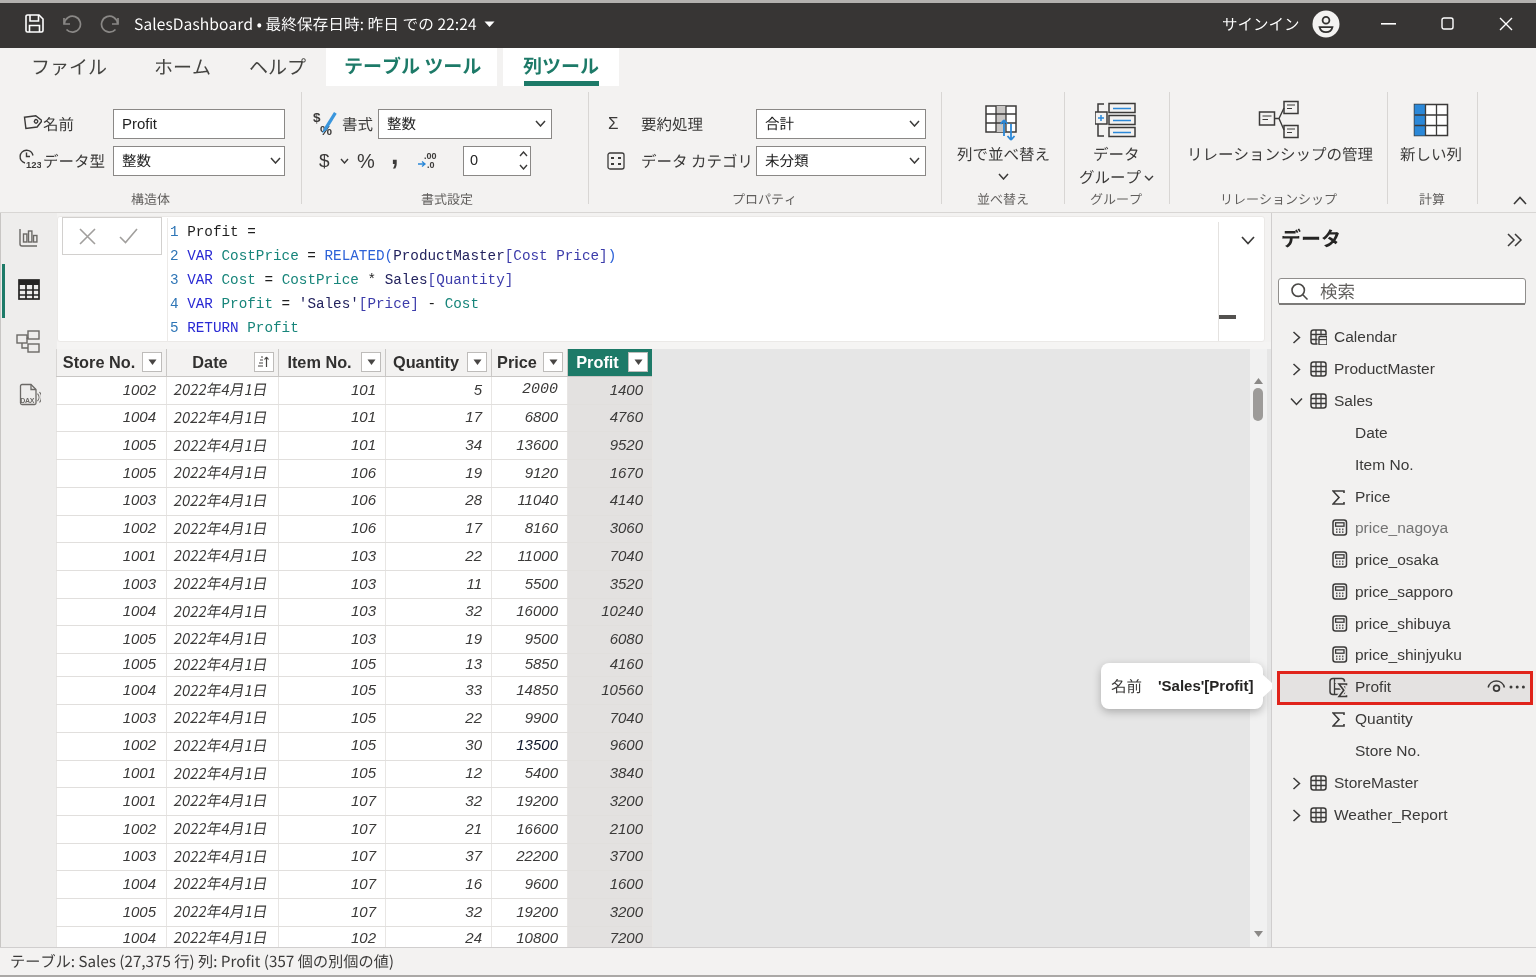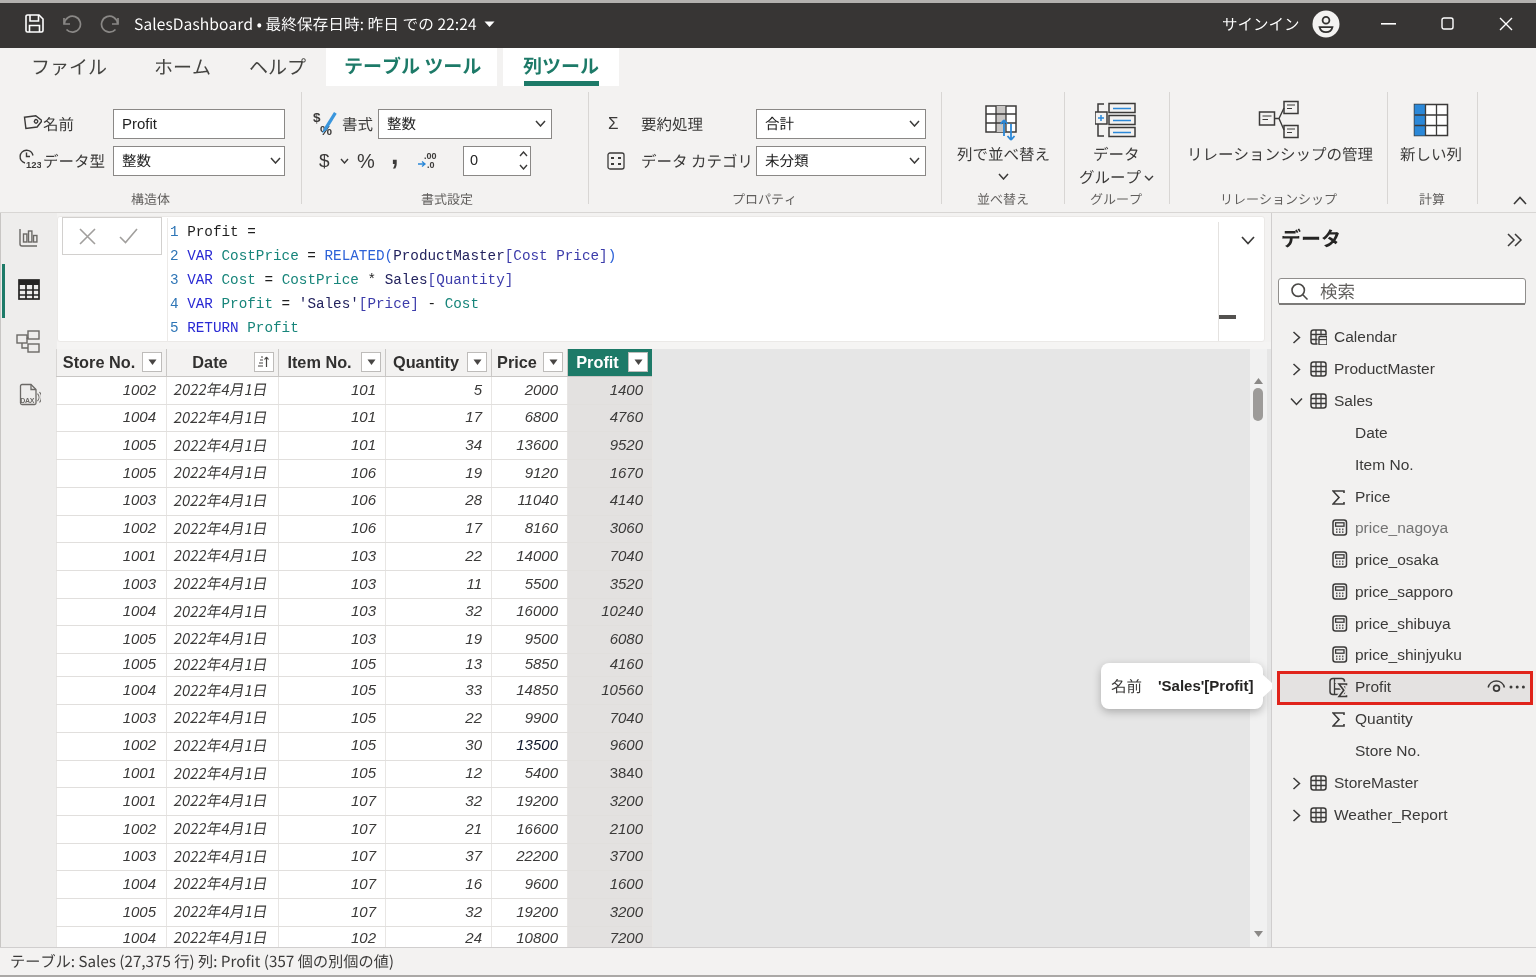--- a/index.html
+++ b/index.html
@@ -511,21 +511,21 @@
       <use href="#g24" x="1665.0"></use>
       <use href="#g90" x="2220.0"></use>
       <use href="#g25" x="3220.0"></use>
       <use href="#g91" x="3775.0"></use>
       <use href="#g92" x="4775.0"></use>
       <use href="#g18" x="5330.0"></use>
     </g>
   </svg>
 <div style="position:absolute;top:378.6px;font-family:'Liberation Sans', sans-serif;font-size:15px;color:#3b3a39;font-weight:400;white-space:pre;line-height:22.5px;font-style:italic;right:1160px;">101</div>
 <div style="position:absolute;top:378.6px;font-family:'Liberation Sans', sans-serif;font-size:15px;color:#3b3a39;font-weight:400;white-space:pre;line-height:22.5px;font-style:italic;right:1054px;">5</div>
-<div style="position:absolute;top:378.6px;font-family:Liberation Sans, sans-serif;font-size:15px;color:#3b3a39;font-weight:400;white-space:pre;line-height:22.5px;font-style:italic;right:978px;">2000</div>
+<div style="position:absolute;top:378.6px;font-family:Liberation Mono, monospace;font-size:15px;color:#3b3a39;font-weight:400;white-space:pre;line-height:22.5px;font-style:italic;right:978px;">2000</div>
 <div style="position:absolute;top:378.6px;font-family:'Liberation Sans', sans-serif;font-size:15px;color:#3b3a39;font-weight:400;white-space:pre;line-height:22.5px;font-style:italic;right:893px;">1400</div>
 <div style="position:absolute;left:56px;top:404.7px;width:511px;height:27.69999999999999px;background:#ffffff;"></div>
 <div style="position:absolute;left:567px;top:404.7px;width:85px;height:27.69999999999999px;background:#e3e1e0;"></div>
 <div style="position:absolute;left:166px;top:404.7px;width:1px;height:27.69999999999999px;background:#e8e6e4;"></div>
 <div style="position:absolute;left:278px;top:404.7px;width:1px;height:27.69999999999999px;background:#e8e6e4;"></div>
 <div style="position:absolute;left:385px;top:404.7px;width:1px;height:27.69999999999999px;background:#e8e6e4;"></div>
 <div style="position:absolute;left:491px;top:404.7px;width:1px;height:27.69999999999999px;background:#e8e6e4;"></div>
 <div style="position:absolute;left:567px;top:404.7px;width:1px;height:27.69999999999999px;background:#e8e6e4;"></div>
 <div style="position:absolute;left:56px;top:404.7px;width:1px;height:27.69999999999999px;background:#e8e6e4;"></div>
 <div style="position:absolute;left:652px;top:404.7px;width:1px;height:27.69999999999999px;background:#e8e6e4;"></div>
@@ -679,21 +679,21 @@
       <use href="#g24" x="1665.0"></use>
       <use href="#g90" x="2220.0"></use>
       <use href="#g25" x="3220.0"></use>
       <use href="#g91" x="3775.0"></use>
       <use href="#g92" x="4775.0"></use>
       <use href="#g18" x="5330.0"></use>
     </g>
   </svg>
 <div style="position:absolute;top:544.8px;font-family:'Liberation Sans', sans-serif;font-size:15px;color:#3b3a39;font-weight:400;white-space:pre;line-height:22.5px;font-style:italic;right:1160px;">103</div>
 <div style="position:absolute;top:544.8px;font-family:'Liberation Sans', sans-serif;font-size:15px;color:#3b3a39;font-weight:400;white-space:pre;line-height:22.5px;font-style:italic;right:1054px;">22</div>
-<div style="position:absolute;top:544.8px;font-family:'Liberation Sans', sans-serif;font-size:15px;color:#3b3a39;font-weight:400;white-space:pre;line-height:22.5px;font-style:italic;right:978px;">14000</div>
+<div style="position:absolute;top:544.8px;font-family:'Liberation Sans', sans-serif;font-size:15px;color:#3b3a39;font-weight:400;white-space:pre;line-height:22.5px;font-style:italic;right:978px;">11000</div>
 <div style="position:absolute;top:544.8px;font-family:'Liberation Sans', sans-serif;font-size:15px;color:#3b3a39;font-weight:400;white-space:pre;line-height:22.5px;font-style:italic;right:893px;">7040</div>
 <div style="position:absolute;left:56px;top:570.9px;width:511px;height:27.700000000000045px;background:#ffffff;"></div>
 <div style="position:absolute;left:567px;top:570.9px;width:85px;height:27.700000000000045px;background:#e3e1e0;"></div>
 <div style="position:absolute;left:166px;top:570.9px;width:1px;height:27.700000000000045px;background:#e8e6e4;"></div>
 <div style="position:absolute;left:278px;top:570.9px;width:1px;height:27.700000000000045px;background:#e8e6e4;"></div>
 <div style="position:absolute;left:385px;top:570.9px;width:1px;height:27.700000000000045px;background:#e8e6e4;"></div>
 <div style="position:absolute;left:491px;top:570.9px;width:1px;height:27.700000000000045px;background:#e8e6e4;"></div>
 <div style="position:absolute;left:567px;top:570.9px;width:1px;height:27.700000000000045px;background:#e8e6e4;"></div>
 <div style="position:absolute;left:56px;top:570.9px;width:1px;height:27.700000000000045px;background:#e8e6e4;"></div>
 <div style="position:absolute;left:652px;top:570.9px;width:1px;height:27.700000000000045px;background:#e8e6e4;"></div>
@@ -904,21 +904,21 @@
       <use href="#g90" x="2220.0"></use>
       <use href="#g25" x="3220.0"></use>
       <use href="#g91" x="3775.0"></use>
       <use href="#g92" x="4775.0"></use>
       <use href="#g18" x="5330.0"></use>
     </g>
   </svg>
 <div style="position:absolute;top:762.0999999999999px;font-family:'Liberation Sans', sans-serif;font-size:15px;color:#3b3a39;font-weight:400;white-space:pre;line-height:22.5px;font-style:italic;right:1160px;">105</div>
 <div style="position:absolute;top:762.0999999999999px;font-family:'Liberation Sans', sans-serif;font-size:15px;color:#3b3a39;font-weight:400;white-space:pre;line-height:22.5px;font-style:italic;right:1054px;">12</div>
 <div style="position:absolute;top:762.0999999999999px;font-family:'Liberation Sans', sans-serif;font-size:15px;color:#3b3a39;font-weight:400;white-space:pre;line-height:22.5px;font-style:italic;right:978px;">5400</div>
-<div style="position:absolute;top:762.0999999999999px;font-family:'Liberation Sans', sans-serif;font-size:15px;color:#3b3a39;font-weight:400;white-space:pre;line-height:22.5px;right:893px;">3840</div>
+<div style="position:absolute;top:762.0999999999999px;font-family:'Liberation Sans', sans-serif;font-size:15px;color:#3b3a39;font-weight:400;white-space:pre;line-height:22.5px;font-style:italic;right:893px;">3840</div>
 <div style="position:absolute;left:56px;top:788.1999999999999px;width:511px;height:27.700000000000045px;background:#ffffff;"></div>
 <div style="position:absolute;left:567px;top:788.1999999999999px;width:85px;height:27.700000000000045px;background:#e3e1e0;"></div>
 <div style="position:absolute;left:166px;top:788.1999999999999px;width:1px;height:27.700000000000045px;background:#e8e6e4;"></div>
 <div style="position:absolute;left:278px;top:788.1999999999999px;width:1px;height:27.700000000000045px;background:#e8e6e4;"></div>
 <div style="position:absolute;left:385px;top:788.1999999999999px;width:1px;height:27.700000000000045px;background:#e8e6e4;"></div>
 <div style="position:absolute;left:491px;top:788.1999999999999px;width:1px;height:27.700000000000045px;background:#e8e6e4;"></div>
 <div style="position:absolute;left:567px;top:788.1999999999999px;width:1px;height:27.700000000000045px;background:#e8e6e4;"></div>
 <div style="position:absolute;left:56px;top:788.1999999999999px;width:1px;height:27.700000000000045px;background:#e8e6e4;"></div>
 <div style="position:absolute;left:652px;top:788.1999999999999px;width:1px;height:27.700000000000045px;background:#e8e6e4;"></div>
 <div style="position:absolute;left:56px;top:814.9px;width:596px;height:1px;background:#e1dfdd;"></div>

